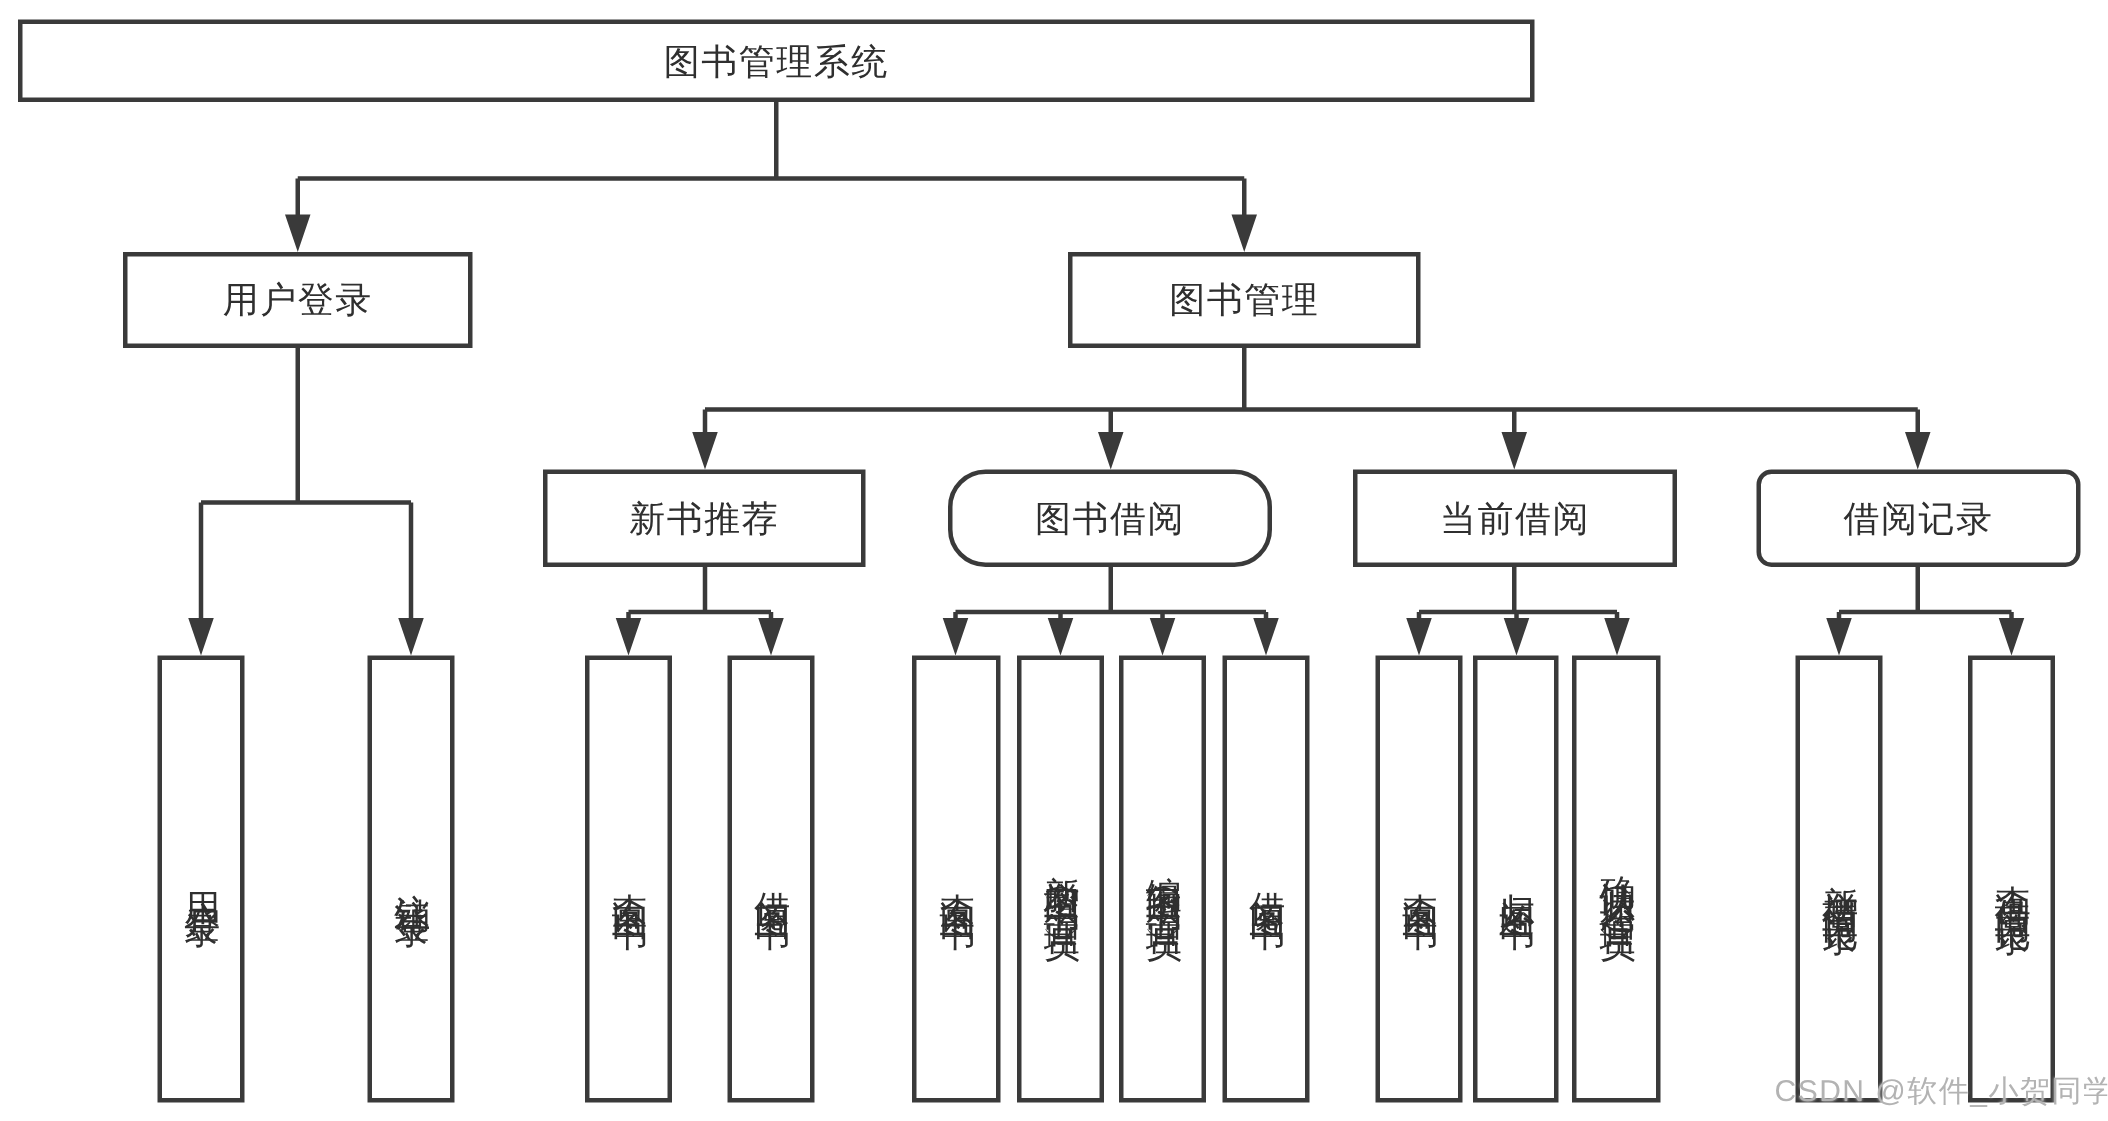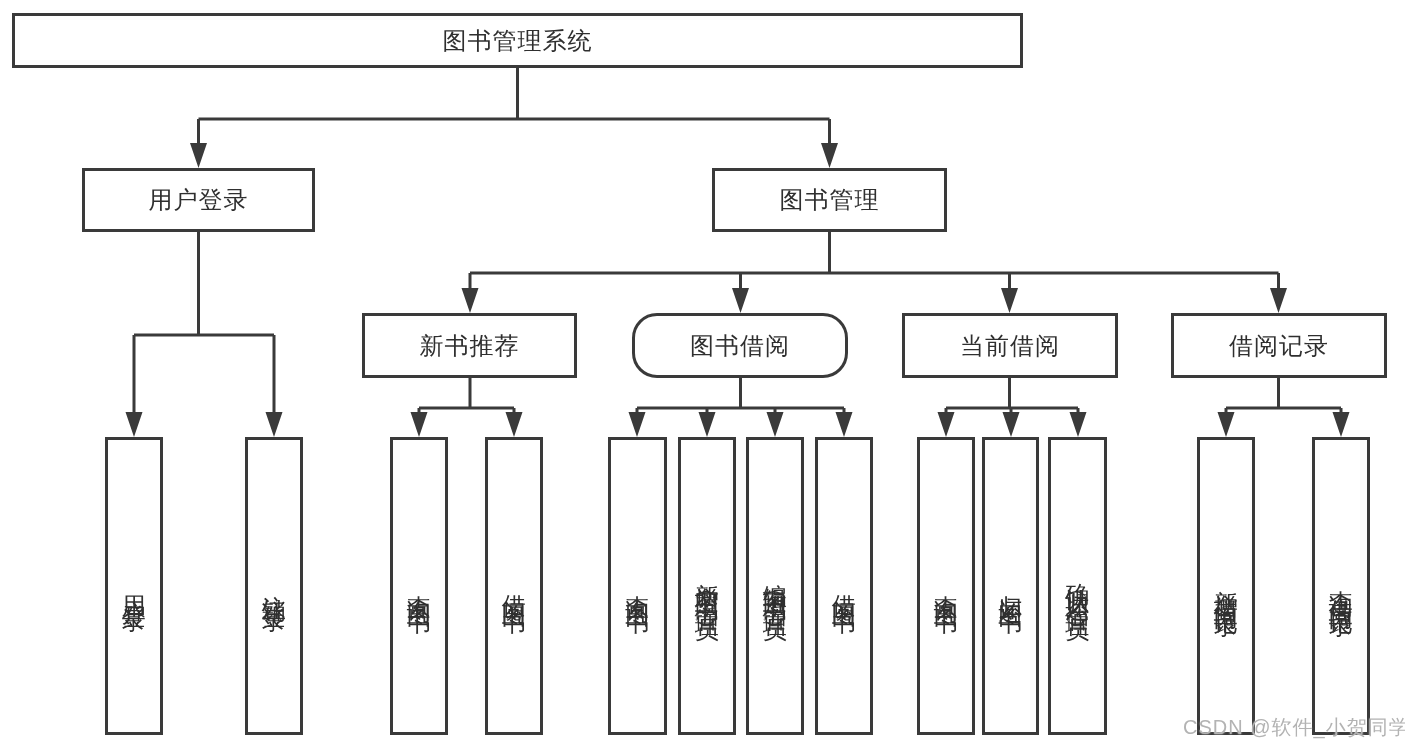--- a/index.html
+++ b/index.html
@@ -66,21 +66,21 @@
 
   <div class="hbox" style="left:712px;top:168px;width:235px;height:64px;">
     <span>图书管理</span>
   </div>
   <div class="hbox" style="left:632px;top:313px;width:216px;height:65px;border-radius:25px;">
     <span>图书借阅</span>
   </div>
   <div class="hbox" style="left:902px;top:313px;width:216px;height:65px;text-align:center;">
     <span>当前借阅</span>
   </div>
-  <div class="hbox" style="left:1171px;top:313px;width:216px;height:65px;">
+  <div class="hbox" style="left:1171px;top:313px;width:216px;height:65px;border-radius:10px;">
     <span>借阅记录</span>
   </div>
 
   <div class="vbox" style="left:105px;top:437px;width:58px;height:298px;">
     <span>用户登录</span>
   </div>
   <div class="vbox" style="left:245px;top:437px;width:58px;height:298px;">
     <span>注销登录</span>
   </div>
 

